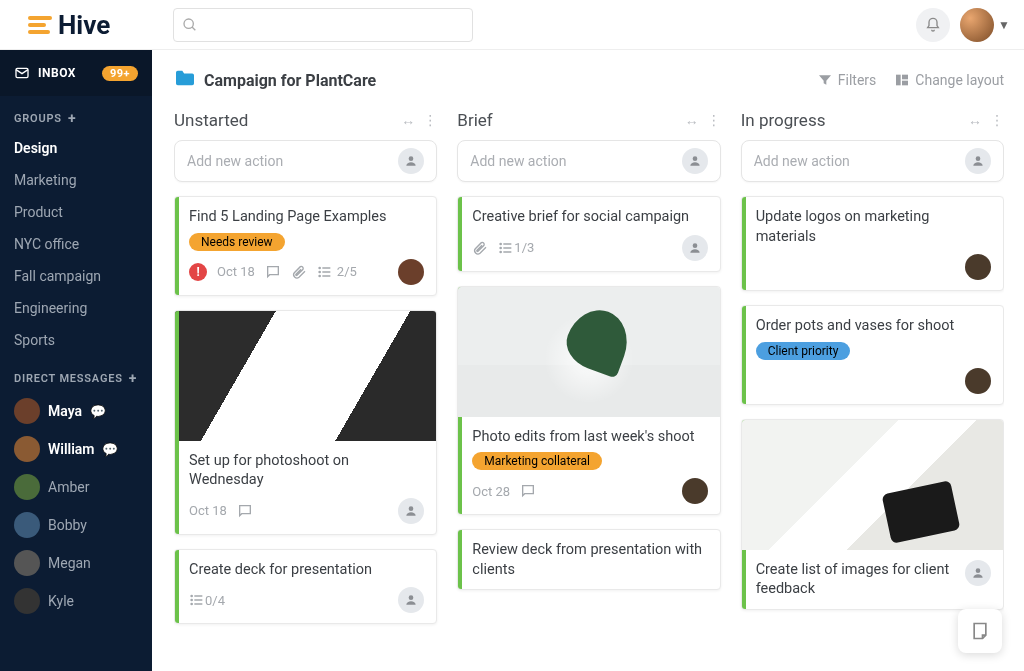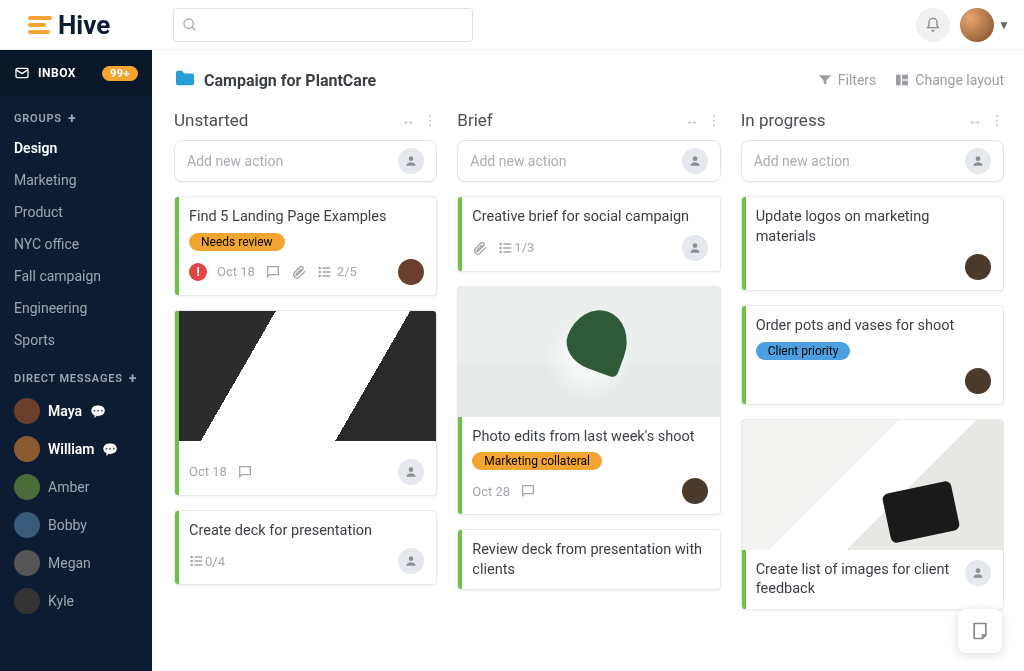--- a/index.html
+++ b/index.html
@@ -234,20 +234,21 @@
               </span>
               <div class="mini-avatar" style="background:#6b3f2b"></div>
             </div>
           </div>
         </div>
 
         <div class="card">
           <div class="card-accent"></div>
           <div class="card-image photoshoot-img"></div>
           <div class="card-body">
+            <div class="card-title">Set up for photoshoot on Wednesday</div>
             <div class="meta-row">
               <span>Oct 18</span>
               <svg class="svg-ic" viewBox="0 0 24 24" fill="none" stroke="#a4a8ad" stroke-width="2">
                   <path d="M4 4h16v12H7l-3 3V4z"></path>
                 </svg>
               <div class="blank-avatar">
                 <svg width="14" height="14" viewBox="0 0 24 24" fill="#8b8e93">
                     <circle cx="12" cy="8" r="4"></circle>
                     <path d="M4 20c0-4 4-6 8-6s8 2 8 6"></path>
                   </svg>

